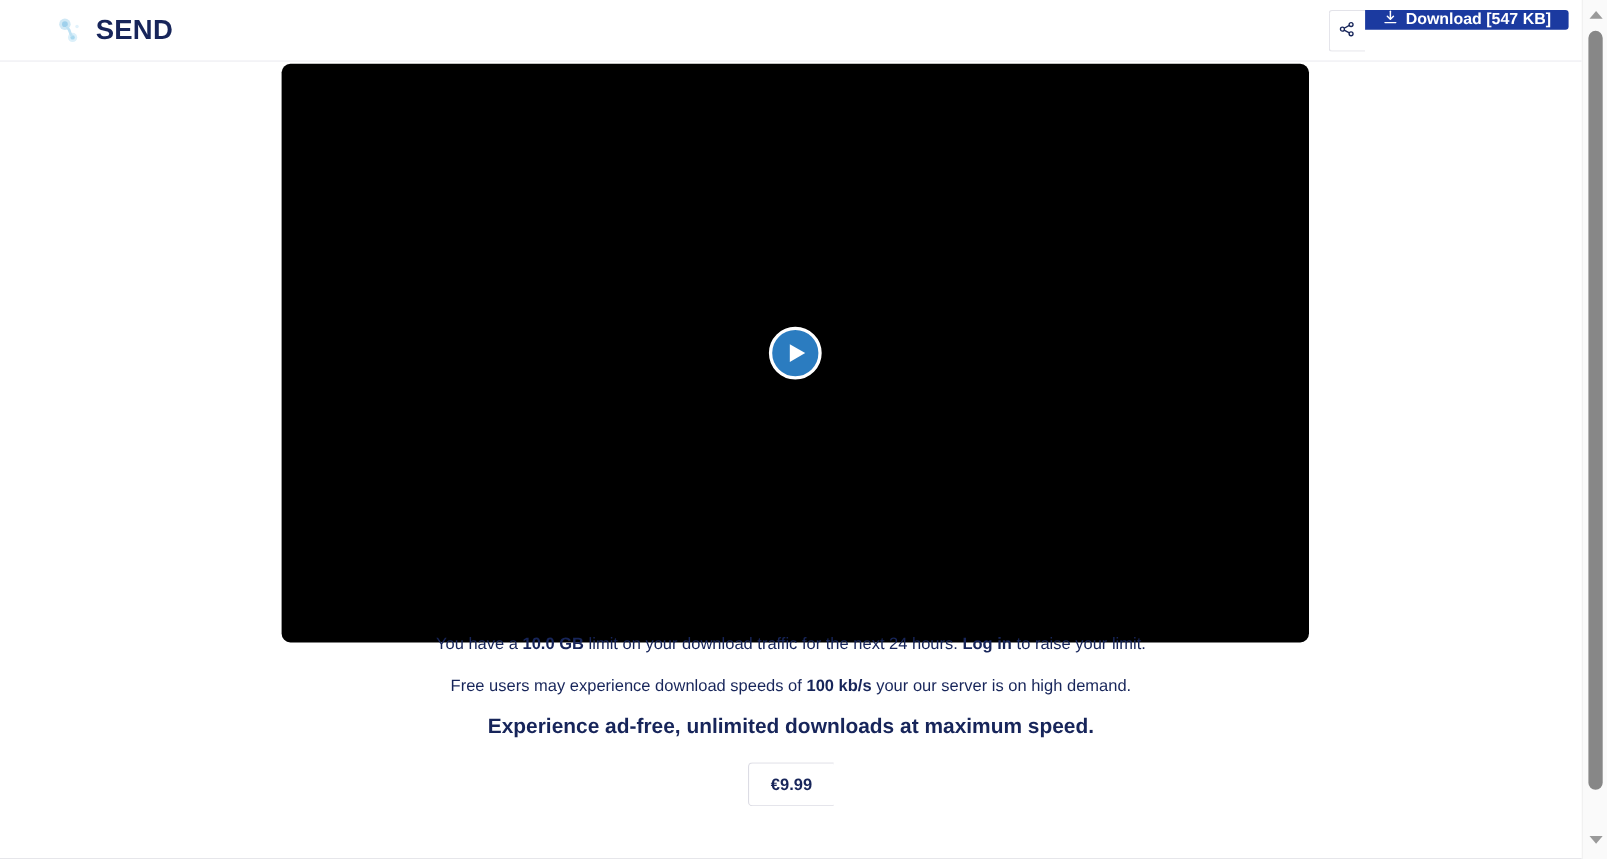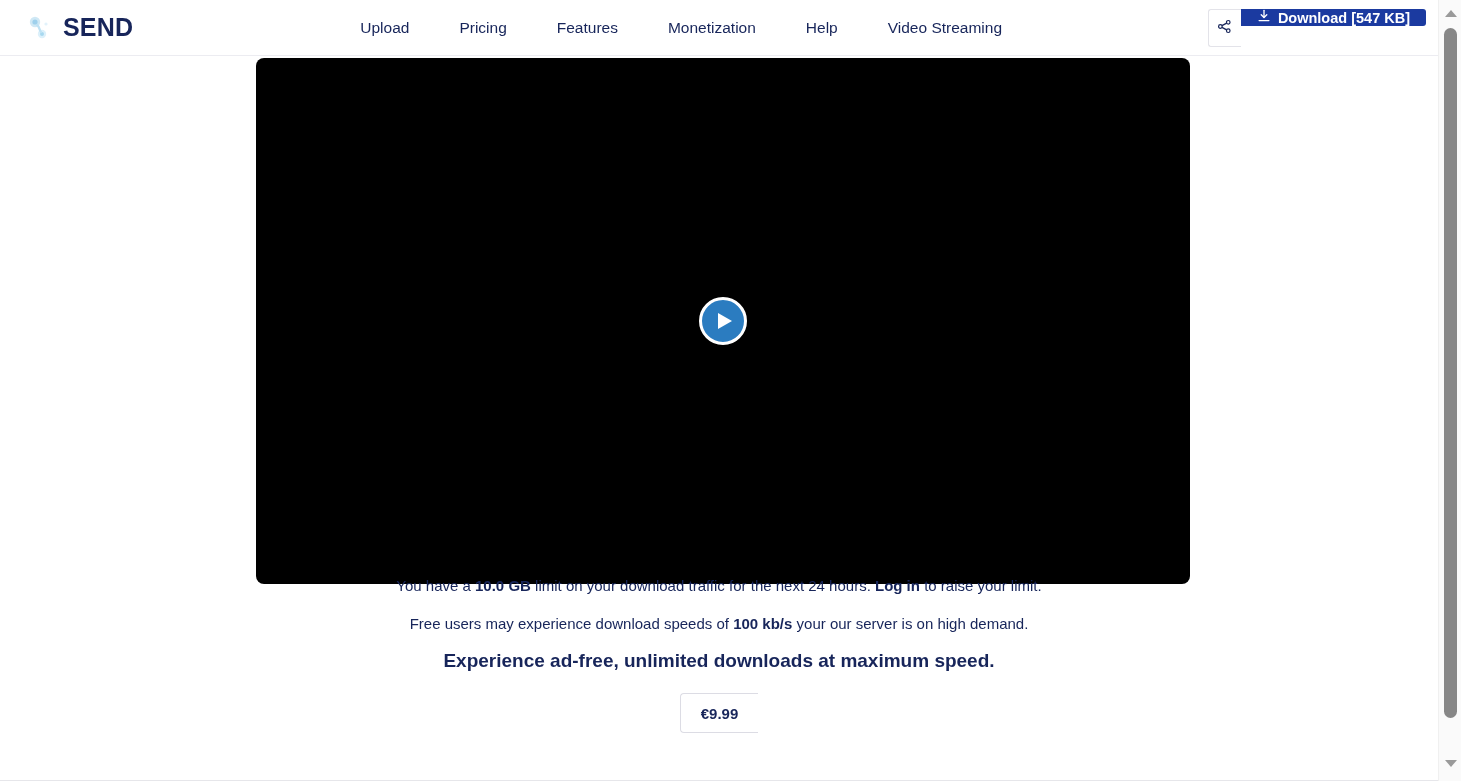--- a/index.html
+++ b/index.html
@@ -33,20 +33,21 @@
   .site-header {
     position: absolute;
     left: 0;
     top: 0;
     width: 1438px;
     height: 56px;
     background: #ffffff;
     border-bottom: 1px solid #ececf1;
     display: flex;
     align-items: center;
+    padding-left: 24px;
   }
 
   .brand {
     display: flex;
     align-items: center;
     gap: 9px;
     margin-left: 24px;
     text-decoration: none;
     cursor: pointer;
   }
@@ -293,28 +294,20 @@
           <circle cx="11" cy="9" r="2.6" fill="#9ed0ec"></circle>
           <circle cx="18" cy="21" r="4.2" fill="#dcf0fa"></circle>
           <circle cx="18" cy="21" r="2" fill="#a8d8ef"></circle>
           <path d="M13 12 C16 14, 15 17, 17 19" stroke="#bfe2f4" stroke-width="2.4" fill="none" stroke-linecap="round"></path>
           <circle cx="22" cy="11" r="1.6" fill="#e2f2fb"></circle>
         </svg>
       </span>
       <span class="brand-name">SEND</span>
     </a>
 
-    <nav class="main-nav">
-      <a class="nav-link">Upload</a>
-      <a class="nav-link">Pricing</a>
-      <a class="nav-link">Features</a>
-      <a class="nav-link">Monetization</a>
-      <a class="nav-link">Help</a>
-      <a class="nav-link">Video Streaming</a>
-    </nav>
 
     <div class="header-actions">
       <button class="share-btn">
         <span>
           <svg width="15" height="15" viewBox="0 0 16 16" fill="none" stroke="#17255a" stroke-width="1.3">
             <circle cx="12" cy="3.5" r="1.9"></circle>
             <circle cx="3.6" cy="8" r="1.9"></circle>
             <circle cx="12" cy="12.5" r="1.9"></circle>
             <line x1="5.3" y1="7.1" x2="10.3" y2="4.4"></line>
             <line x1="5.3" y1="8.9" x2="10.3" y2="11.6"></line>

